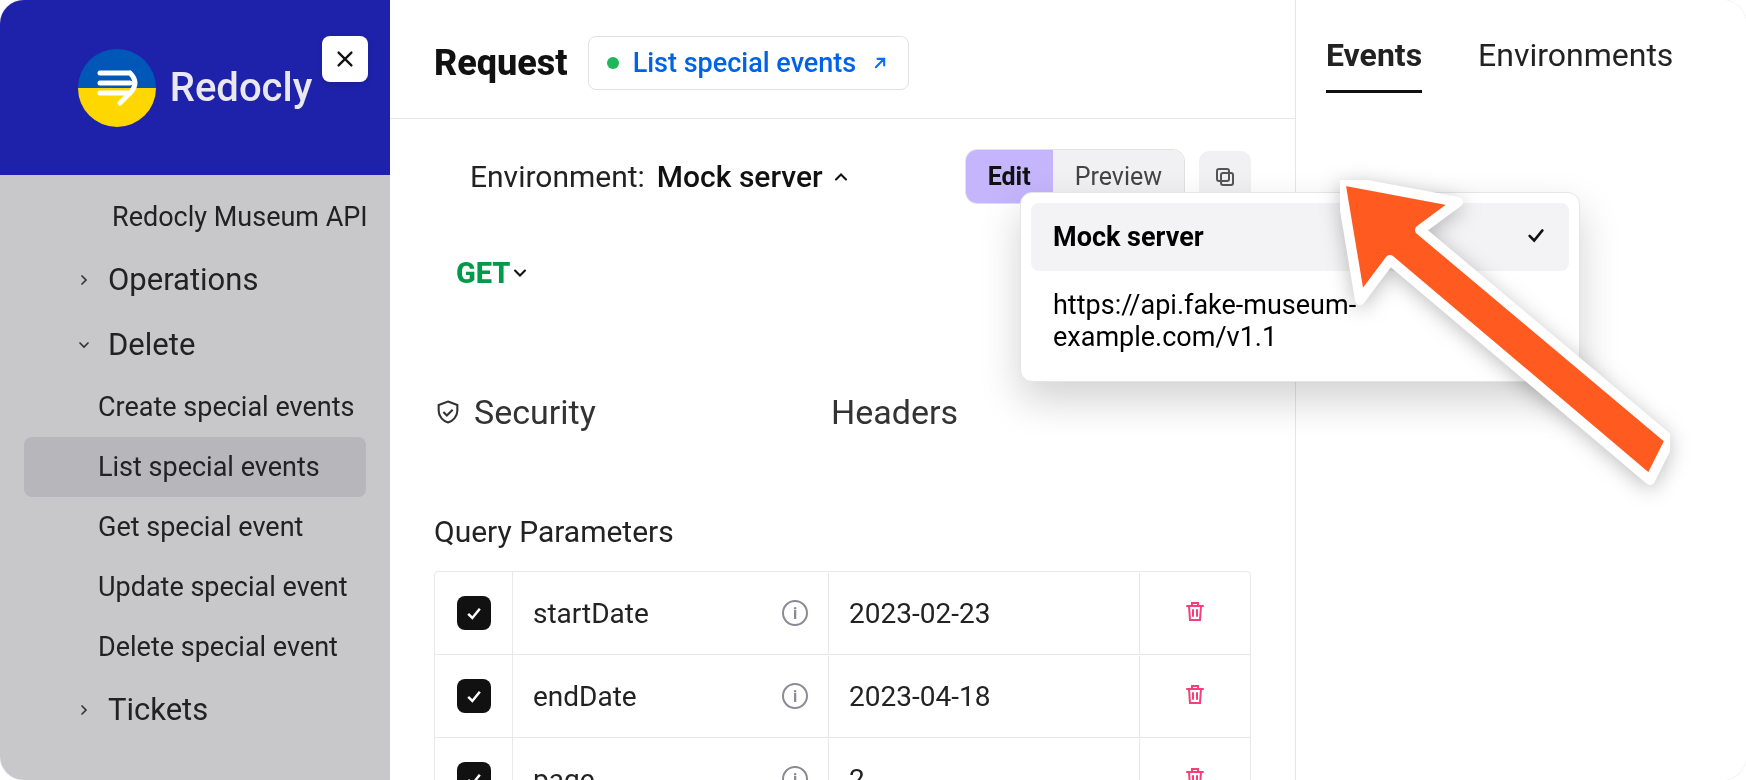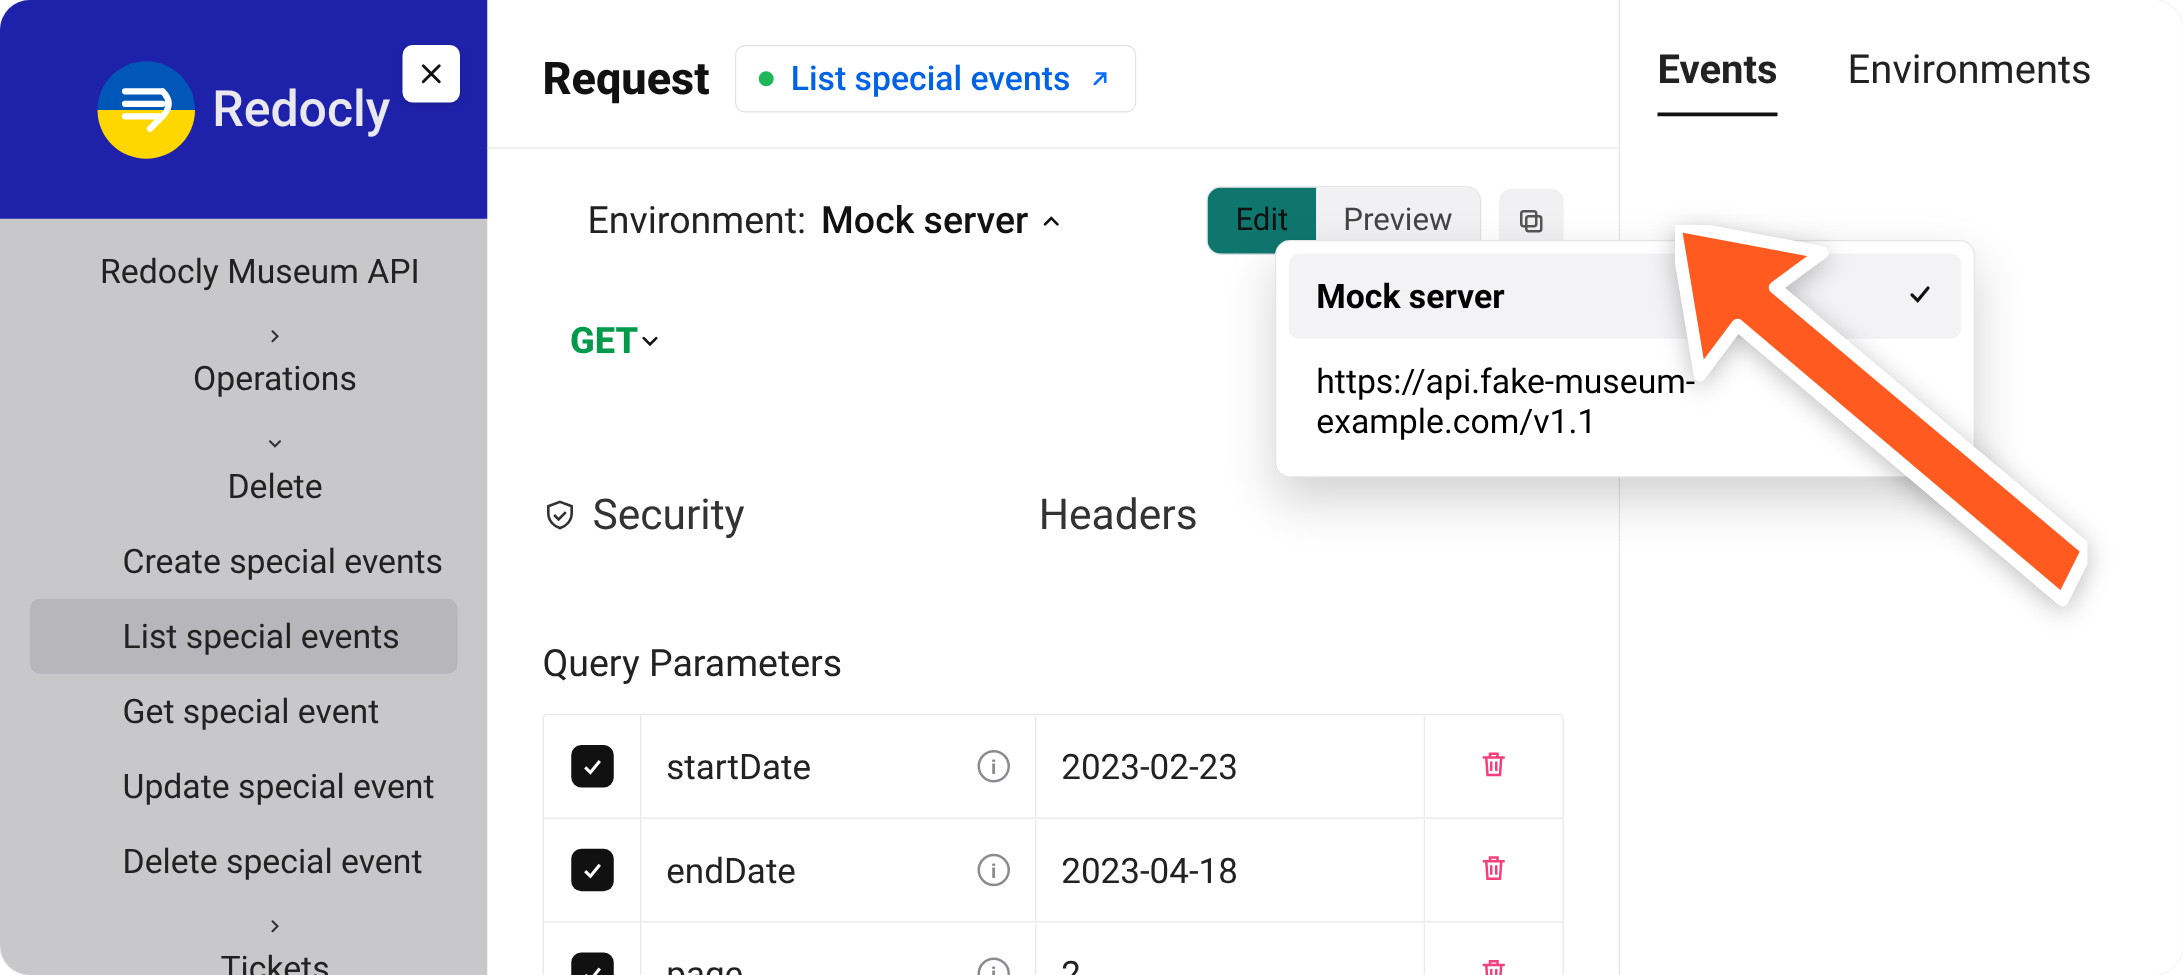--- a/index.html
+++ b/index.html
@@ -13,24 +13,24 @@
 .logo-wrap { display: flex; align-items: center; gap: 14px; }
 .logo-mark { width: 78px; height: 78px; border-radius: 50%; background: linear-gradient(180deg, #0057b7 0%, #0057b7 50%, #ffd700 50%, #ffd700 100%); display:flex; align-items:center; justify-content:center; }
 .logo-mark svg { width: 50px; height: 50px; }
 .logo-text { color: #e8e8ee; font-size: 40px; font-weight: 500; }
 .close-chip { position: absolute; top: 36px; right: 22px; width: 46px; height: 46px; background: #fff; border-radius: 8px; display:flex; align-items:center; justify-content:center; box-shadow: 0 2px 6px rgba(0,0,0,0.15); cursor:pointer; }
 .close-chip svg { width: 22px; height: 22px; }
 
 .nav { padding: 12px 0; }
 .nav-item { display:flex; align-items:center; padding: 14px 20px 14px 40px; font-size: 27px; color: #222; cursor: pointer; gap: 10px; }
 .nav-item .chev { width: 28px; display:inline-flex; justify-content:center; color:#333; }
-.nav-item.level1 { padding-left: 70px; font-size: 27px; flex-direction: column; }
+.nav-item.level1 { padding-left: 70px; font-size: 31px; }
 .nav-item.level2 { padding-left: 98px; font-size: 27px; }
 .nav-item.active { background: #b6b6bb; border-radius: 8px; margin: 0 24px; padding-left: 74px; }
-.nav-item.plain { padding-left: 80px; align-items: flex-end; }
+.nav-item.plain { padding-left: 112px; align-items: flex-end; }
 
 
 .main { flex: 1; position: relative; background: #fff; display:flex; }
 
 .center { flex: 1; padding: 36px 44px 0 44px; border-right: 1px solid #e5e5e8; position: relative; }
 
 .req-row { display:flex; align-items:center; gap: 20px; }
 .req-title { font-size: 36px; font-weight: 800; color: #111; }
 .op-chip { display:flex; align-items:center; gap: 14px; border:1px solid #e1e1e6; border-radius: 8px; padding: 10px 18px; cursor:pointer; }
 .op-dot { width: 12px; height: 12px; border-radius: 50%; background: #1fb65c; }
@@ -38,21 +38,21 @@
 
 .hr { border-top:1px solid #e8e8ec; margin: 28px -44px 0 -44px; }
 
 .env-row { display:flex; align-items:center; justify-content:space-between; margin-top: 30px; margin-left: 36px; }
 .env-left { display:flex; align-items:center; gap: 12px; font-size: 30px; }
 .env-label { color:#222; }
 .env-val { color:#111; font-weight: 500; display:flex; align-items:center; gap:8px; cursor:pointer; }
 .env-right { display:flex; align-items:center; gap: 14px; }
 .seg { display:flex; border:1px solid #e1e1e6; border-radius: 12px; overflow:hidden; }
 .seg-btn { padding: 12px 22px; font-size: 25px; cursor:pointer; background:#f1f1f4; color:#444; }
-.seg-btn.active { background:#0f766e; font-weight:400; color:#111; }
+.seg-btn.active { background:#c4b5fd; font-weight:700; color:#111; }
 .copy-btn { width:52px; height:52px; border-radius:10px; background:#f1f1f4; display:flex; align-items:center; justify-content:center; cursor:pointer; }
 
 .method-row { display:flex; align-items:center; gap: 0; margin-top: 34px; }
 .method-sel { display:flex; align-items:center; color:#009a4a; font-weight:800; font-size: 29px; padding: 18px 22px; cursor:pointer; }
 .url-input { flex:1; }
 .send-btn { width:56px; height:56px; background:#0d6efd; border-radius:8px; display:flex; align-items:center; justify-content:center; cursor:pointer; margin-left:auto; }
 .send-btn svg { width:26px; height:26px; stroke:#fff; }
 
 
 .env-dd { position:absolute; left: 630px; top: 192px; width: 560px; background:#fff; border:1px solid #e5e5e8; border-radius:12px; box-shadow: 0 18px 40px rgba(0,0,0,0.18); padding: 10px; z-index: 20; }

